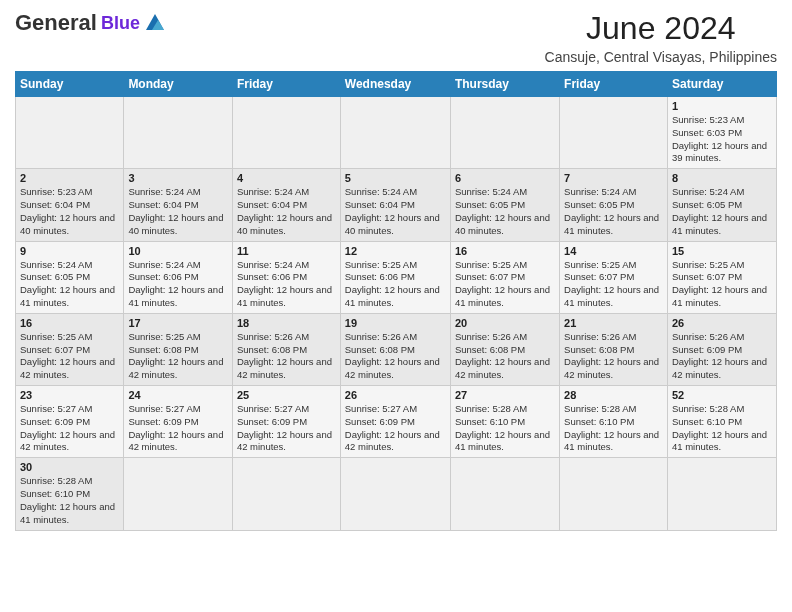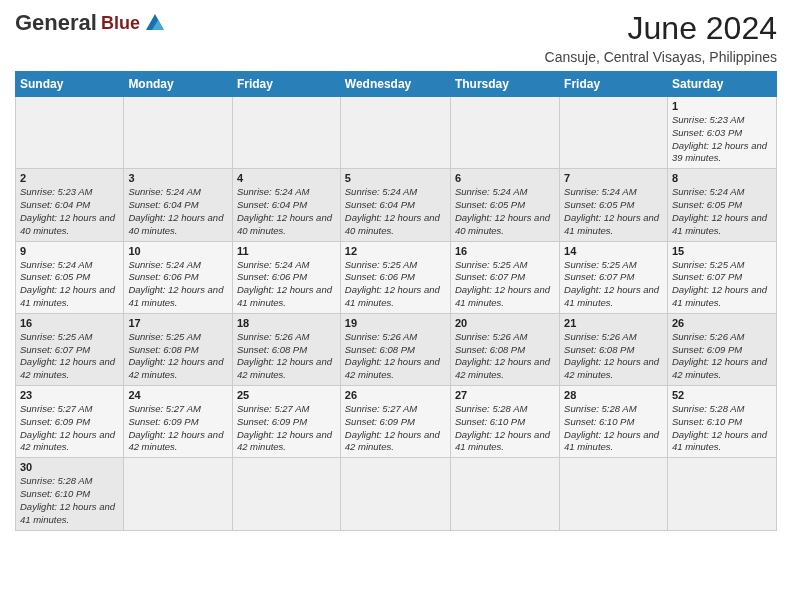--- a/index.html
+++ b/index.html
@@ -20,21 +20,21 @@
       display: flex;
       flex-direction: column;
       align-items: flex-start;
     }
     .logo-icon {
       display: flex;
       align-items: center;
       gap: 4px;
     }
     .right-header {
-      text-align: right;
+      text-align: center;
     }
     .month-title {
       font-size: 32px;
       font-weight: normal;
       color: #222;
     }
     .location-title {
       font-size: 14px;
       color: #444;
       margin-top: 2px;
@@ -72,37 +72,36 @@
       font-weight: bold;
       font-size: 11px;
       color: #222;
       display: block;
       margin-bottom: 2px;
     }
     .day-info {
       font-size: 9.5px;
       color: #333;
       line-height: 1.35;
-      font-style: italic;
     }
     .empty-cell {
       background: #f0f0f0 !important;
     }
     .last-row td {
       height: 60px;
     }
   </style>
 </head>
 <body>
 
 <div class="header-area">
   <div class="logo-area">
     <div class="logo-icon">
       <span style="font-size:22px; font-weight:bold; color:#333;">General</span>
-      <span style="font-size:18px; font-weight:bold; color:#7f1d1d;">Blue</span>
+      <span style="font-size:18px; font-weight:bold; color:#6d28d9;">Blue</span>
       <svg width="22" height="22" viewBox="0 0 22 22">
         <polygon points="11,2 20,18 2,18" fill="#1a6faf"></polygon>
         <polygon points="14,8 20,18 8,18" fill="#5bc0de" opacity="0.7"></polygon>
       </svg>
     </div>
   </div>
   <div class="right-header">
     <div class="month-title">June 2024</div>
     <div class="location-title">Cansuje, Central Visayas, Philippines</div>
   </div>

